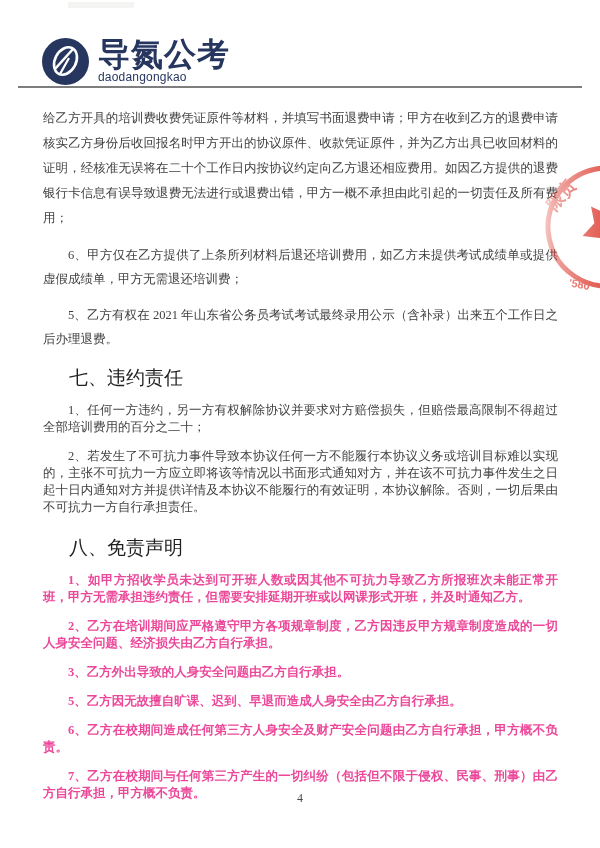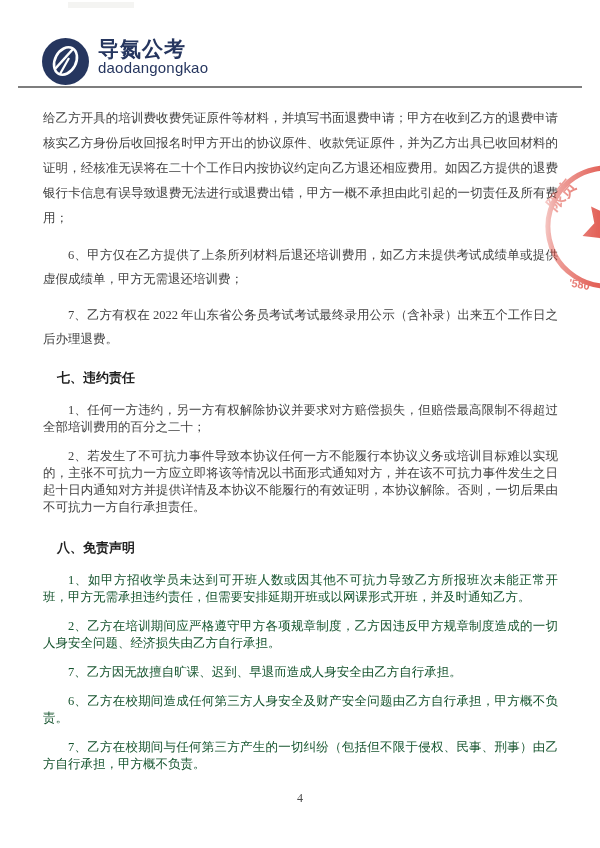--- a/index.html
+++ b/index.html
@@ -27,28 +27,28 @@
   .logo-badge {
     width: 47px;
     height: 47px;
     flex: 0 0 47px;
   }
   .brand-text {
     margin-left: 9px;
     line-height: 1;
   }
   .brand-name {
-    font-size: 21px;
+    font-size: 32px;
     font-weight: bold;
     color: #26365f;
     letter-spacing: 1px;
     font-family: "Liberation Sans", "DejaVu Sans", sans-serif;
   }
   .brand-romanized {
-    font-size: 15px;
+    font-size: 12px;
     color: #26365f;
     margin-top: 1px;
     letter-spacing: 0.2px;
     font-family: "Liberation Sans", "DejaVu Sans", sans-serif;
   }
   .header-rule {
     position: absolute;
     top: 86px;
     left: 18px;
     width: 564px;
@@ -79,30 +79,30 @@
   .doc-body .paragraph.lead {
     line-height: 25px;
   }
   .doc-body .paragraph.tight {
     line-height: 17px;
   }
   .doc-body .indent {
     text-indent: 2em;
   }
   .doc-body .bold {
-    font-weight: normal;
-    color: #14532d;
+    font-weight: bold;
+    color: #ec4899;
   }
   .doc-body .heading {
-    font-weight: bold;
+    font-weight: normal;
     color: #1f1f1f;
     text-indent: 2em;
     line-height: 24px;
     margin-top: 15px;
-    font-size: 13px;
+    font-size: 19px;
   }
   .doc-body .heading.spaced {
     margin-top: 20px;
   }
   
   .stamp {
     position: absolute;
     top: 161px;
     left: 541px;
     width: 132px;
@@ -145,28 +145,29 @@
     <div class="brand-text">
       <div class="brand-name">导氮公考</div>
       <div class="brand-romanized">daodangongkao</div>
     </div>
   </div>
   <div class="header-rule"></div>
 
   <div class="doc-body">
       <div class="paragraph lead">给乙方开具的培训费收费凭证原件等材料，并填写书面退费申请；甲方在收到乙方的退费申请核实乙方身份后收回报名时甲方开出的协议原件、收款凭证原件，并为乙方出具已收回材料的证明，经核准无误将在二十个工作日内按协议约定向乙方退还相应费用。如因乙方提供的退费银行卡信息有误导致退费无法进行或退费出错，甲方一概不承担由此引起的一切责任及所有费用；</div>
       <div class="paragraph indent">6、甲方仅在乙方提供了上条所列材料后退还培训费用，如乙方未提供考试成绩单或提供虚假成绩单，甲方无需退还培训费；</div>
-      <div class="paragraph indent">7、乙方有权在 2022 年山东省公务员考试考试最终录用公示（含补录）出来五个工作日之后办理退费。</div>
+      <div class="paragraph indent">5、乙方有权在 2021 年山东省公务员考试考试最终录用公示（含补录）出来五个工作日之后办理退费。</div>
       <div class="heading">七、违约责任</div>
       <div class="paragraph indent tight">1、任何一方违约，另一方有权解除协议并要求对方赔偿损失，但赔偿最高限制不得超过全部培训费用的百分之二十；</div>
       <div class="paragraph indent tight">2、若发生了不可抗力事件导致本协议任何一方不能履行本协议义务或培训目标难以实现的，主张不可抗力一方应立即将该等情况以书面形式通知对方，并在该不可抗力事件发生之日起十日内通知对方并提供详情及本协议不能履行的有效证明，本协议解除。否则，一切后果由不可抗力一方自行承担责任。</div>
       <div class="heading spaced">八、免责声明</div>
       <div class="paragraph indent bold tight">1、如甲方招收学员未达到可开班人数或因其他不可抗力导致乙方所报班次未能正常开班，甲方无需承担违约责任，但需要安排延期开班或以网课形式开班，并及时通知乙方。</div>
       <div class="paragraph indent bold tight">2、乙方在培训期间应严格遵守甲方各项规章制度，乙方因违反甲方规章制度造成的一切人身安全问题、经济损失由乙方自行承担。</div>
-      <div class="paragraph indent bold tight">7、乙方因无故擅自旷课、迟到、早退而造成人身安全由乙方自行承担。</div>
+      <div class="paragraph indent bold tight">3、乙方外出导致的人身安全问题由乙方自行承担。</div>
+      <div class="paragraph indent bold tight">5、乙方因无故擅自旷课、迟到、早退而造成人身安全由乙方自行承担。</div>
       <div class="paragraph indent bold tight">6、乙方在校期间造成任何第三方人身安全及财产安全问题由乙方自行承担，甲方概不负责。</div>
       <div class="paragraph indent bold tight">7、乙方在校期间与任何第三方产生的一切纠纷（包括但不限于侵权、民事、刑事）由乙方自行承担，甲方概不负责。</div>
     </div>
 
   <div class="stamp">
     <svg viewBox="0 0 132 132" width="132" height="132" aria-hidden="true">
       <circle cx="66" cy="66" r="59" fill="none" stroke="#dd4237" stroke-width="5"></circle>
       <polygon points="66,40 73.9,55.4 90.7,58 78.7,70.1 81.4,87 66,79 50.6,87 53.3,70.1 41.3,58 58.1,55.4" fill="#dd4237" transform="rotate(-98 66 66)"></polygon>
       <text x="18" y="40" font-size="17" font-weight="bold" fill="#dd4237" transform="rotate(-38 18 40)" font-family="Liberation Sans, sans-serif">限责</text>
       <text x="16" y="116" font-size="11" font-weight="bold" fill="#dd4237" transform="rotate(22 16 116)" font-family="Liberation Sans, sans-serif">'580'</text>

